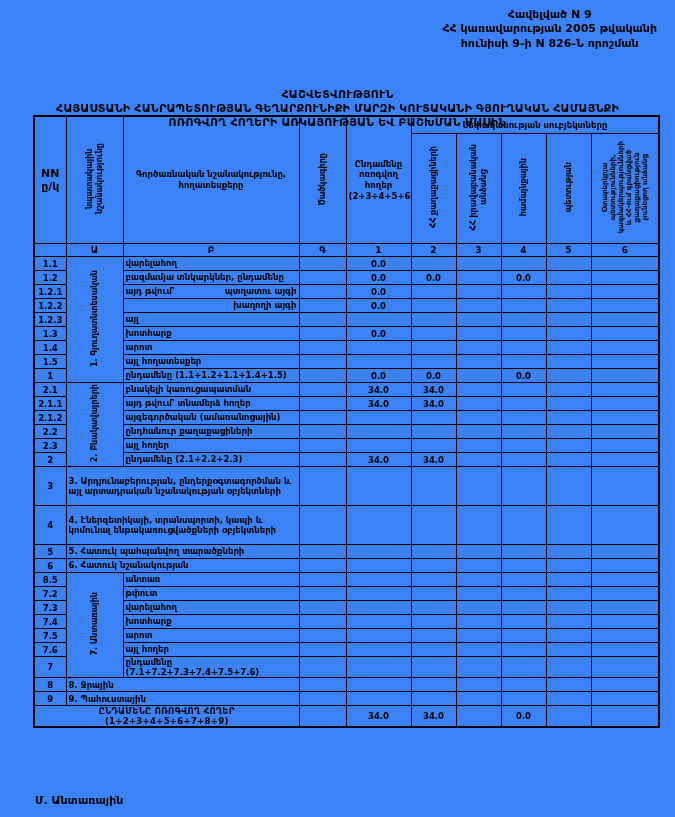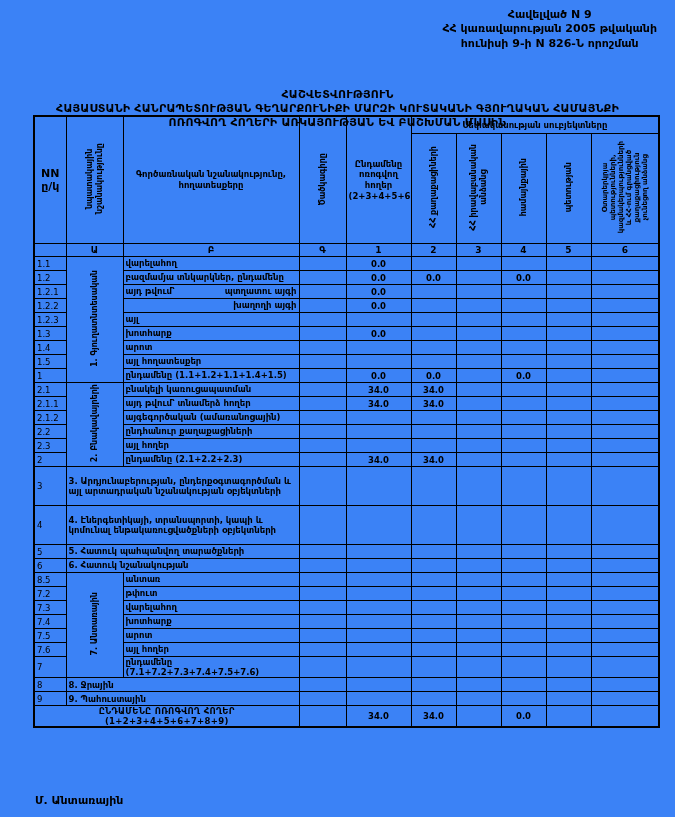--- a/index.html
+++ b/index.html
@@ -49,21 +49,21 @@
     font-size:8px;
     text-align:center;
   }
   .vt.small{font-size:7px;line-height:1.15;}
   td.subjects-title{font-size:8px;height:16px;}
   td.vcell{text-align:center;height:109px;}
   td.hdr-big{white-space:pre-line;font-size:8px;line-height:1.25;}
   tr.letters td{height:12px;text-align:center;font-weight:bold;font-size:9px;padding:0;}
   tr.r td{height:13px;}
   tr.r.tall td{height:38px;}
-  td.num{font-weight:normal;}
+  td.num{text-align:center;font-weight:bold;}
   td.lbl{text-align:left;font-weight:bold;line-height:1.2;}
   td.lbl.centered{text-align:right;}
   td.lbl .pfx{float:left;}
   td.lbl .main-part{display:block;text-align:right;}
   td.val{text-align:center;font-weight:bold;}
   td.sec{text-align:center;}
   td.total-lbl{text-align:center;font-weight:bold;letter-spacing:.3px;}
   tr.total-row td{height:15px;}
   .footer{
     position:absolute;left:35px;bottom:8px;width:605px;

